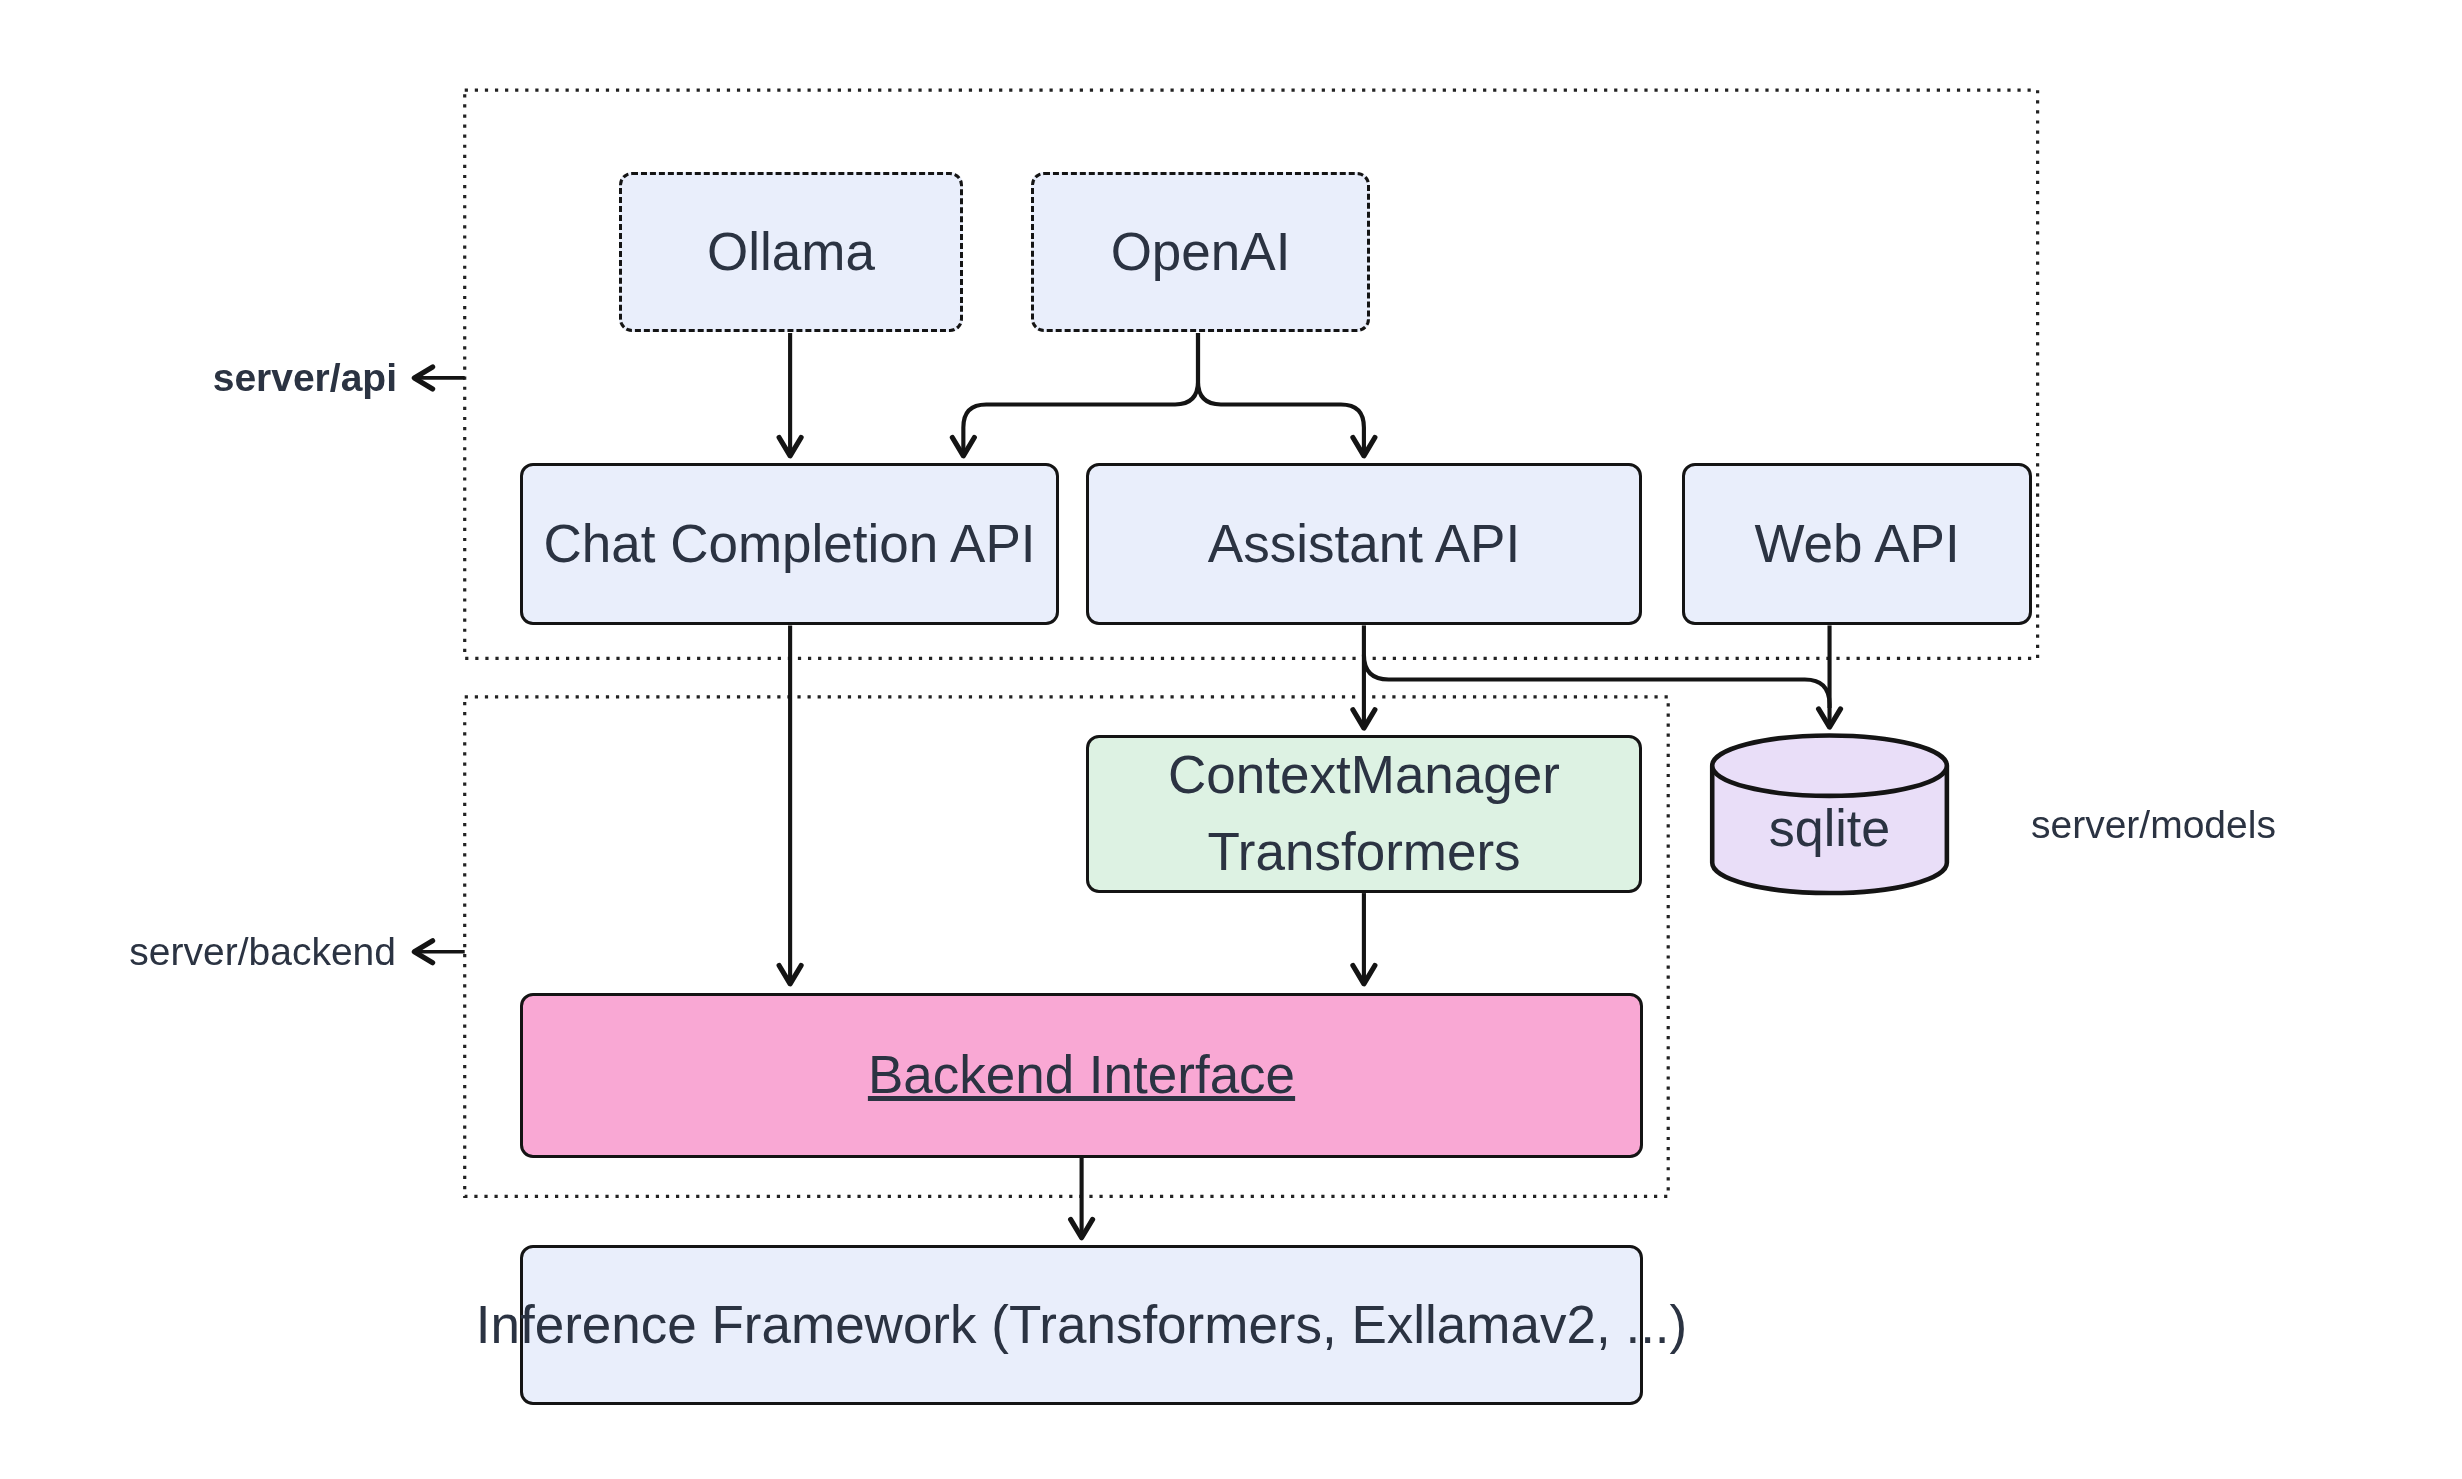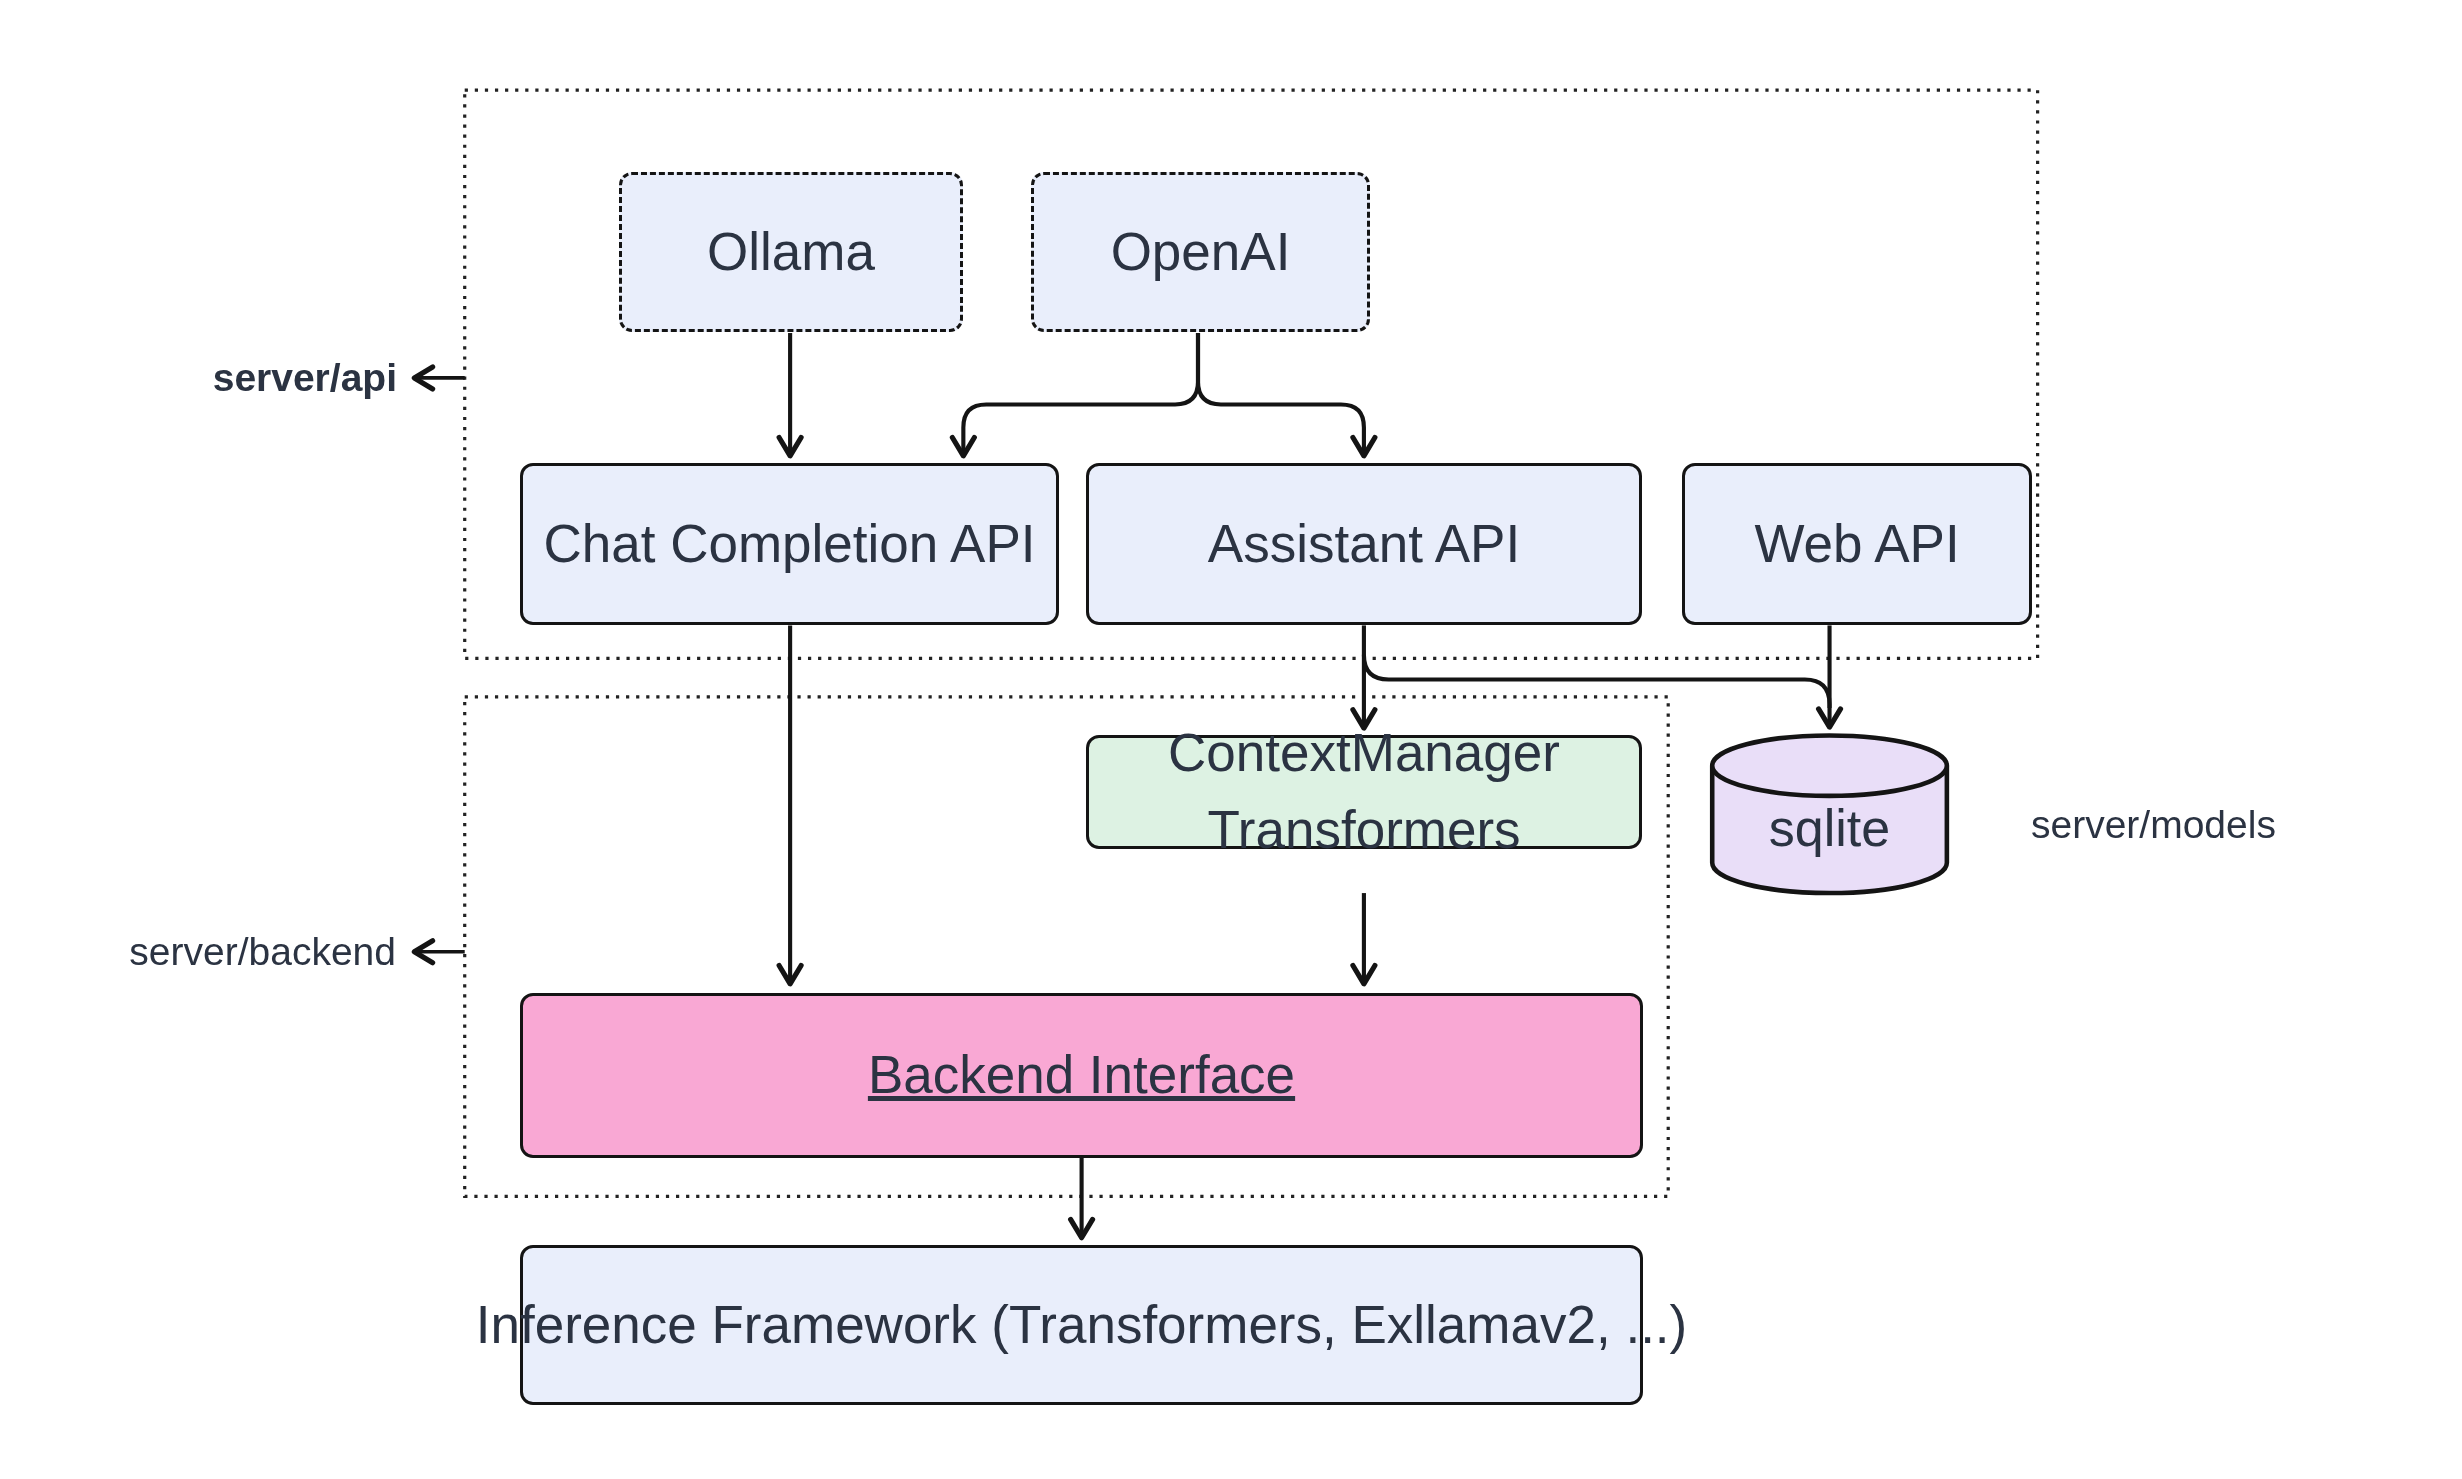--- a/index.html
+++ b/index.html
@@ -28,21 +28,21 @@
   .node.dashed{border-style:dashed;}
   .fill-blue{background:#e9eefb;}
   .fill-green{background:#ddf2e3;}
   .fill-yellow{background:#f9a8d4;text-decoration:underline;}
 
   .node.ollama{left:619px;top:172px;width:344px;height:160px;}
   .node.openai{left:1031px;top:172px;width:339px;height:160px;}
   .node.chat{left:520px;top:463px;width:539px;height:162px;}
   .node.assistant{left:1086px;top:463px;width:556px;height:162px;}
   .node.web{left:1682px;top:463px;width:350px;height:162px;}
-  .node.ctx{left:1086px;top:735px;width:556px;height:114px;}
+  .node.ctx{left:1086px;top:735px;width:556px;height:158px;}
   .node.backend{left:520px;top:993px;width:1123px;height:165px;}
   .node.inference{left:520px;top:1245px;width:1123px;height:160px;}
 
   .cyl-label{
     position:absolute;left:1712px;top:775px;width:235px;height:105px;
     display:flex;align-items:center;justify-content:center;
     color:#2b3342;font-size:52px;
   }
   .side-label{
     position:absolute;

